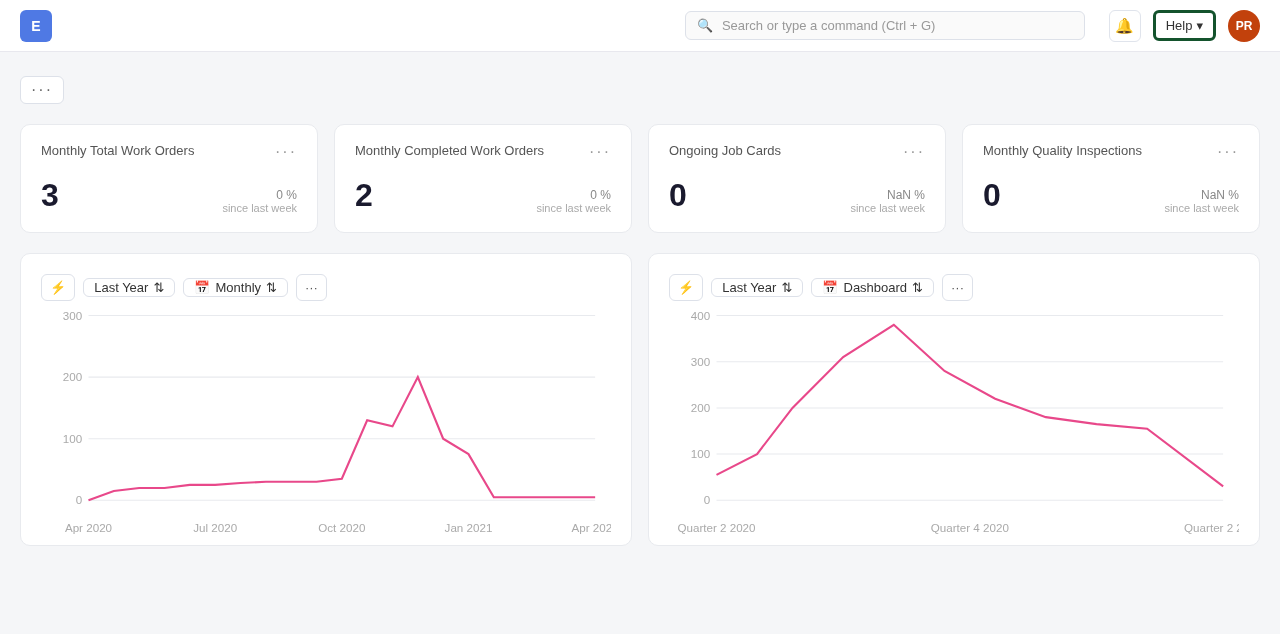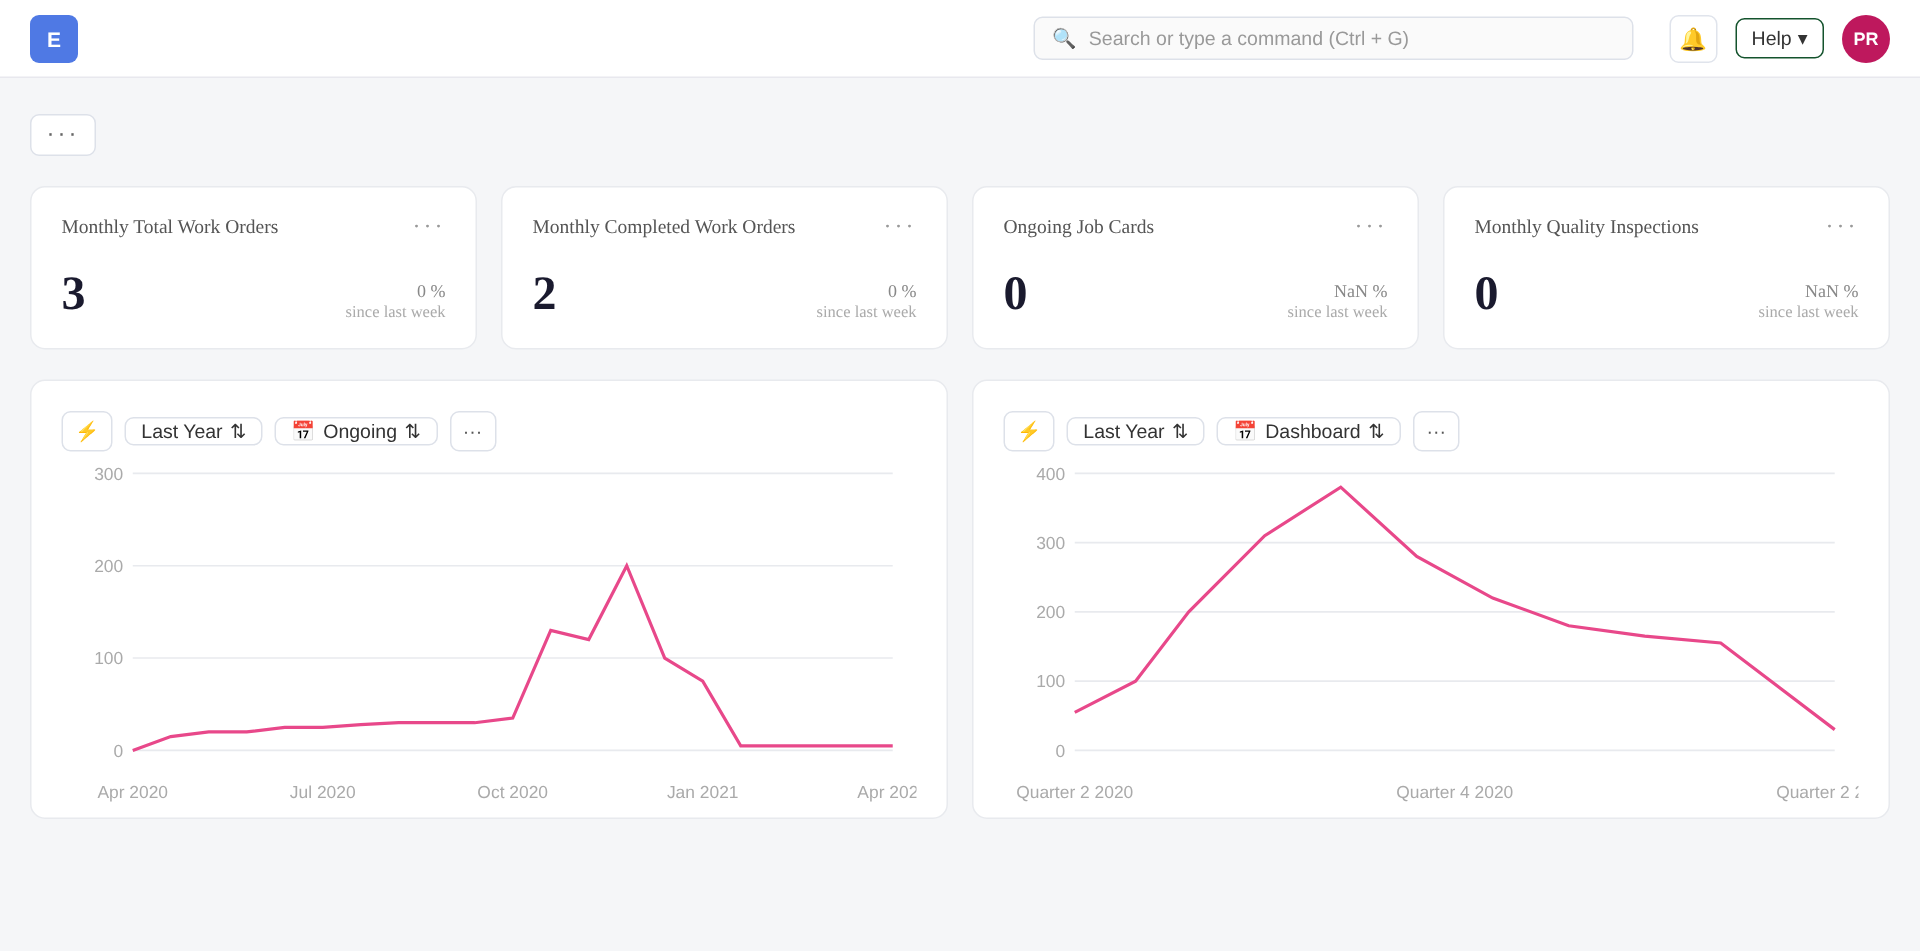--- a/index.html
+++ b/index.html
@@ -49,32 +49,32 @@
       width: 32px; height: 32px;
       border: 1px solid #e0e4ec;
       border-radius: 6px;
       display: flex; align-items: center; justify-content: center;
       background: #fff;
       cursor: pointer;
       font-size: 15px;
     }
     .help-btn {
       display: flex; align-items: center; gap: 4px;
-      border: 1px solid #14532d;
+      border: 3px solid #14532d;
       border-radius: 6px;
       padding: 5px 10px;
       background: #fff;
       cursor: pointer;
       font-size: 13px;
       color: #333;
     }
     .avatar {
       width: 32px; height: 32px;
       border-radius: 50%;
-      background: #be185d;
+      background: #c2410c;
       color: #fff;
       display: flex; align-items: center; justify-content: center;
       font-size: 12px; font-weight: 600;
     }
 
     
     .page-content {
       padding: 24px 20px;
     }
     .page-header {
@@ -94,21 +94,20 @@
       font-size: 16px;
       letter-spacing: 2px;
     }
 
     
     .kpi-row {
       display: grid;
       grid-template-columns: repeat(4, 1fr);
       gap: 16px;
       margin-bottom: 20px;
-      font-family: Liberation Serif, serif;
     }
     .kpi-card {
       background: #fff;
       border: 1px solid #e8eaee;
       border-radius: 10px;
       padding: 18px 20px;
       position: relative;
     }
     .kpi-card-header {
       display: flex; align-items: flex-start; justify-content: space-between;
@@ -272,21 +271,21 @@
       <div class="chart-controls">
         <button class="filter-btn">
           <span>⚡</span>
         </button>
         <button class="select-btn">
           <span>Last Year</span>
           <span>⇅</span>
         </button>
         <button class="select-btn">
           <span>📅</span>
-          <span>Ongoing</span>
+          <span>Monthly</span>
           <span>⇅</span>
         </button>
         <button class="filter-btn">···</button>
       </div>
     </div>
     <div class="chart-area">
       <svg viewBox="0 0 540 220">
         <line stroke="#e8eaee" stroke-width="1" x1="45" y1="10" x2="525" y2="10"></line>
             <line stroke="#e8eaee" stroke-width="1" x1="45" y1="68.33333333333333" x2="525" y2="68.33333333333333"></line>
             <line stroke="#e8eaee" stroke-width="1" x1="45" y1="126.66666666666666" x2="525" y2="126.66666666666666"></line>

